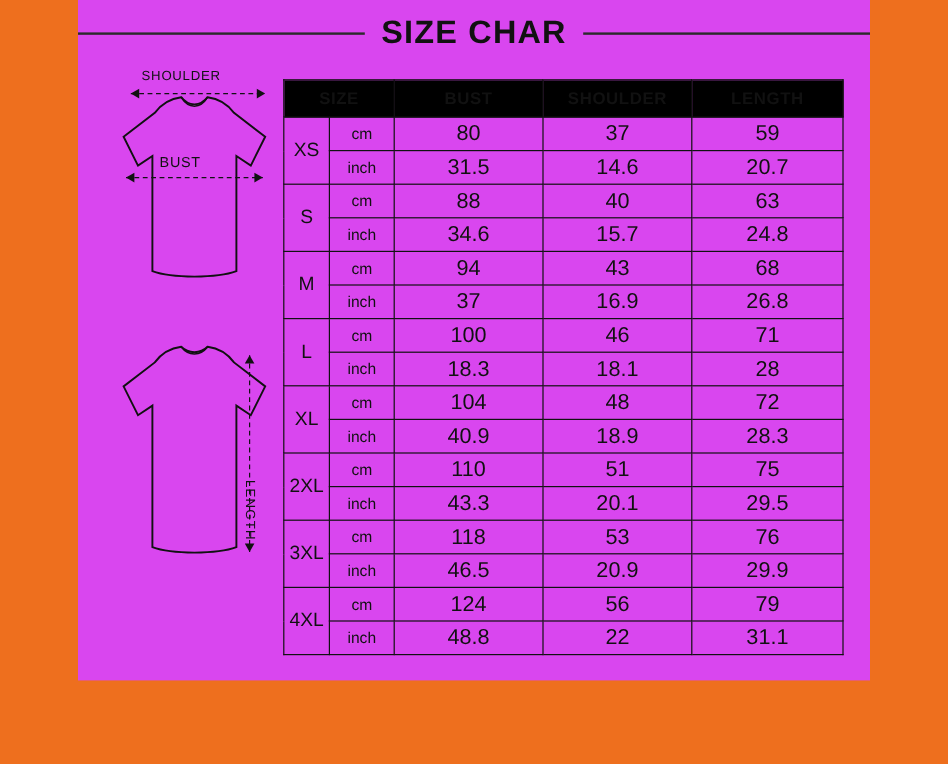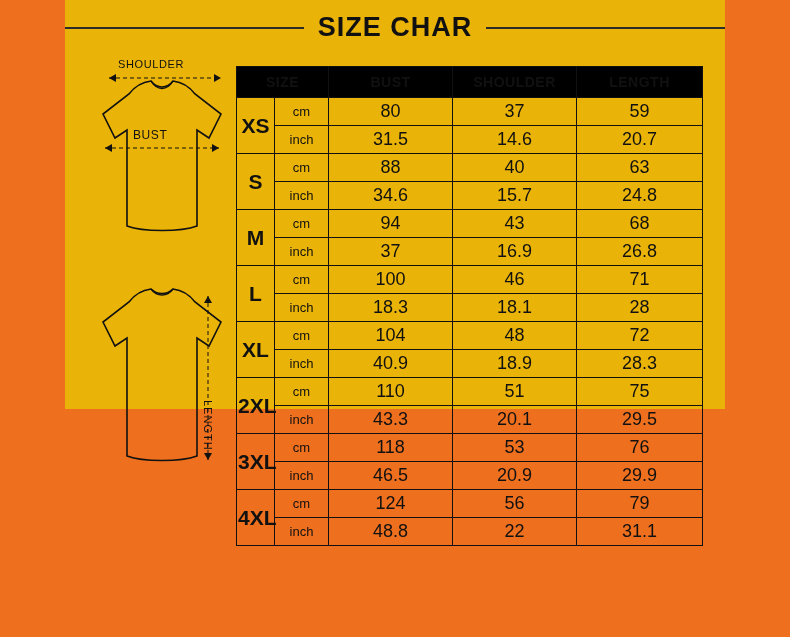--- a/index.html
+++ b/index.html
@@ -11,22 +11,22 @@
     height: 637px;
     background: #ee6f1e;
     font-family: "Liberation Sans", sans-serif;
     overflow: hidden;
   }
   .card {
     position: absolute;
     left: 65px;
     top: 0;
     width: 660px;
-    height: 409px;
-    background: #eab308;
+    height: 567px;
+    background: #d946ef;
   }
   
   .title-row {
     position: absolute;
     left: 0;
     top: 6px;
     width: 660px;
     height: 42px;
     display: flex;
     align-items: center;
@@ -102,22 +102,22 @@
     font-weight: bold;
     letter-spacing: 0.5px;
     border: 1px solid #000;
   }
   col.col-size { width: 38px; }
   col.col-unit { width: 54px; }
   col.col-bust { width: 124px; }
   col.col-shoulder { width: 124px; }
   col.col-length { width: 126px; }
   td.size-cell {
-    font-size: 21px;
-    font-weight: bold;
+    font-size: 16px;
+    font-weight: normal;
     vertical-align: middle;
   }
   td.unit-cell {
     font-size: 13px;
     height: 25px;
     margin-top: 37px;
   }
   td.val-cell {
     font-size: 18px;
     height: 25px;

